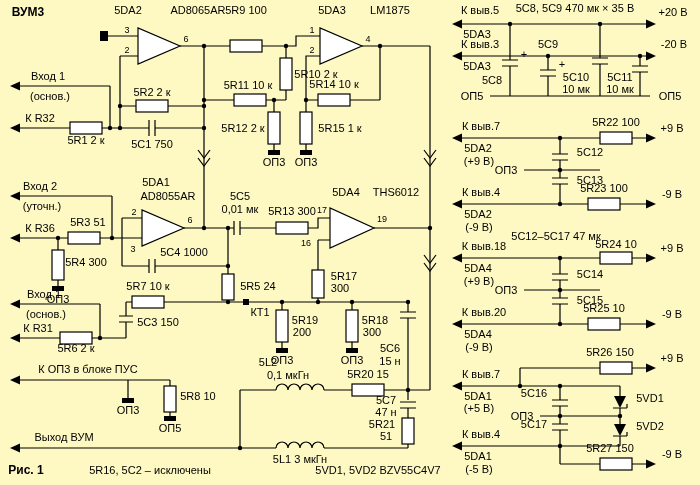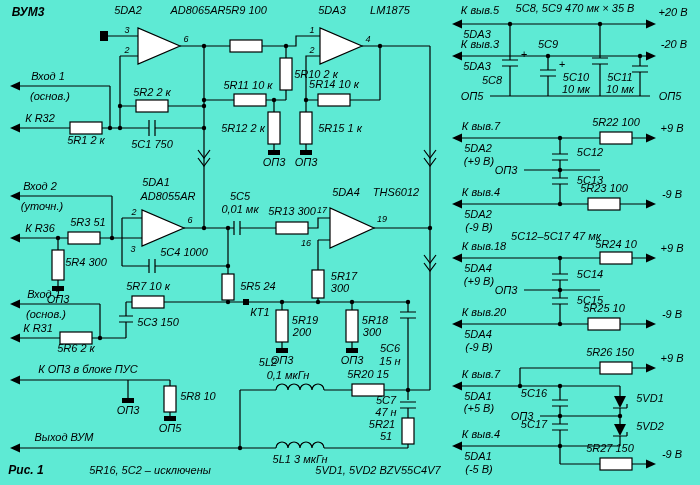--- a/index.html
+++ b/index.html
@@ -1,17 +1,17 @@
 <!DOCTYPE html>
 <html><head>
 <meta charset="utf-8">
 <style>
   html,body{margin:0;padding:0;background:#fff;}
-  .page{position:relative;width:700px;height:485px;background:#5eead4;overflow:hidden;
-        font-family:"Liberation Sans", sans-serif;font-style:italic;}
+  .page{position:relative;width:700px;height:485px;background:#fef9c3;overflow:hidden;
+        font-family:"Liberation Sans", sans-serif;}
   svg{display:block;}
   svg text{font-family:"Liberation Sans", sans-serif;font-size:11px;fill:#000;text-anchor:middle;}
   svg text.sm{font-size:9px;}
   svg text.b{font-weight:bold;font-size:12px;}
   .wire{stroke:#000;stroke-width:1.2;fill:none;}
   .comp{stroke:#000;stroke-width:1.2;fill:#fff;}
   .solid{fill:#000;stroke:none;}
 </style>
 </head>
 <body>

